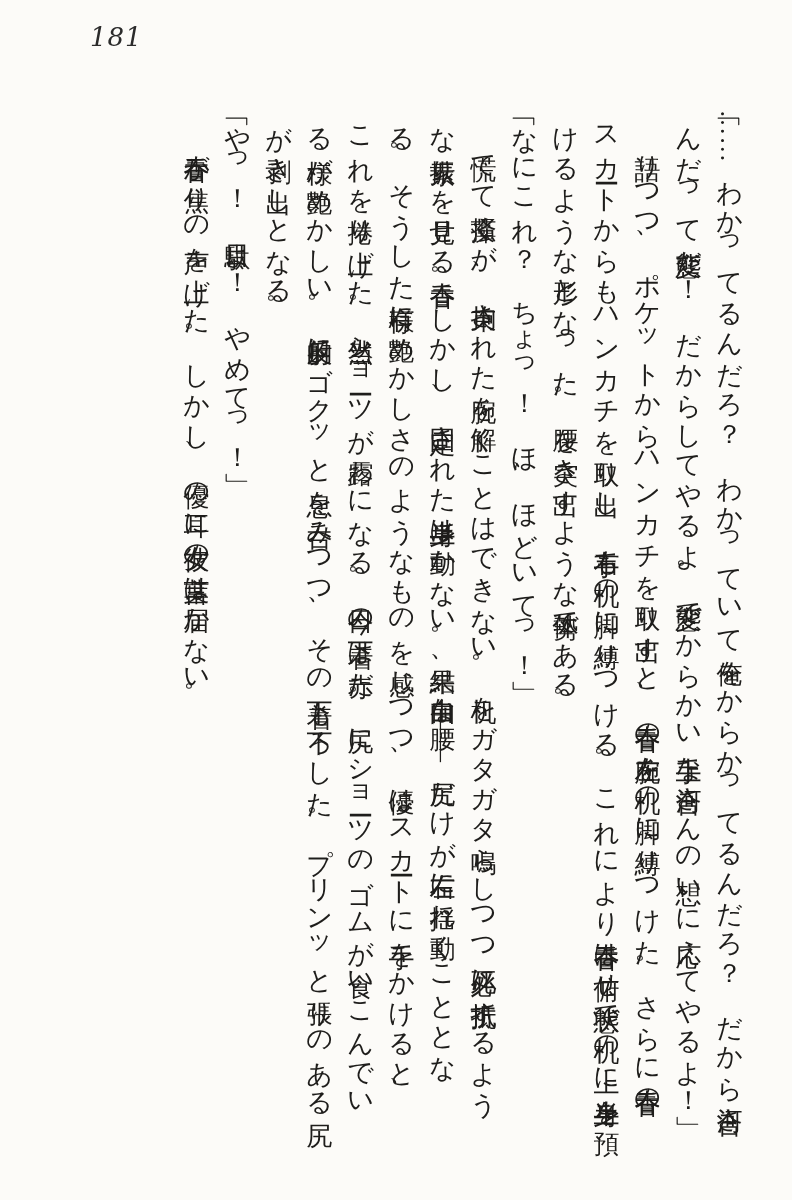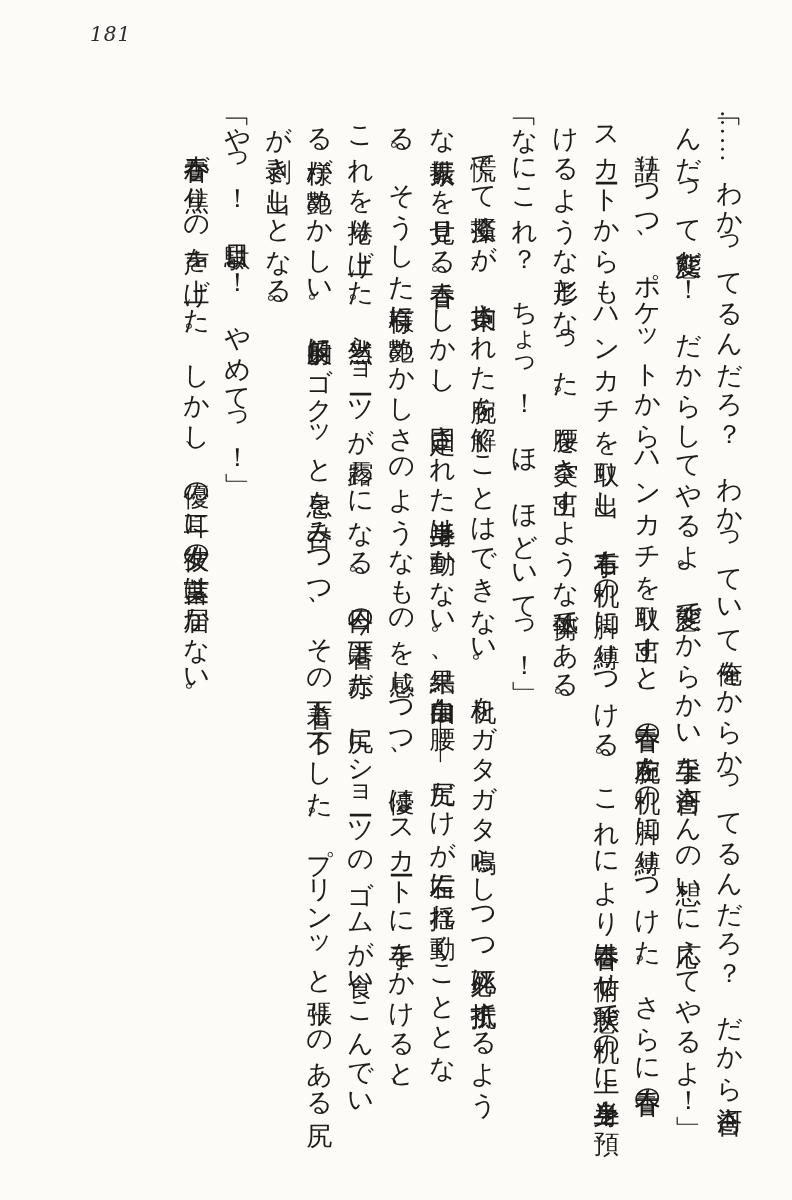--- a/index.html
+++ b/index.html
@@ -16,21 +16,21 @@
     position: relative;
     width: 792px;
     height: 1200px;
     background: #fcfbf8;
     overflow: hidden;
   }
   .page-number {
     position: absolute;
     top: 22px;
     left: 90px;
-    font-size: 20px;
+    font-size: 26px;
     font-style: italic;
     letter-spacing: 1px;
     color: #2b2b2b;
     font-family: "DejaVu Serif", "Liberation Serif", serif;
   }
   .text-block {
     position: absolute;
     top: 109px;
     right: 42px;
     width: 700px;

